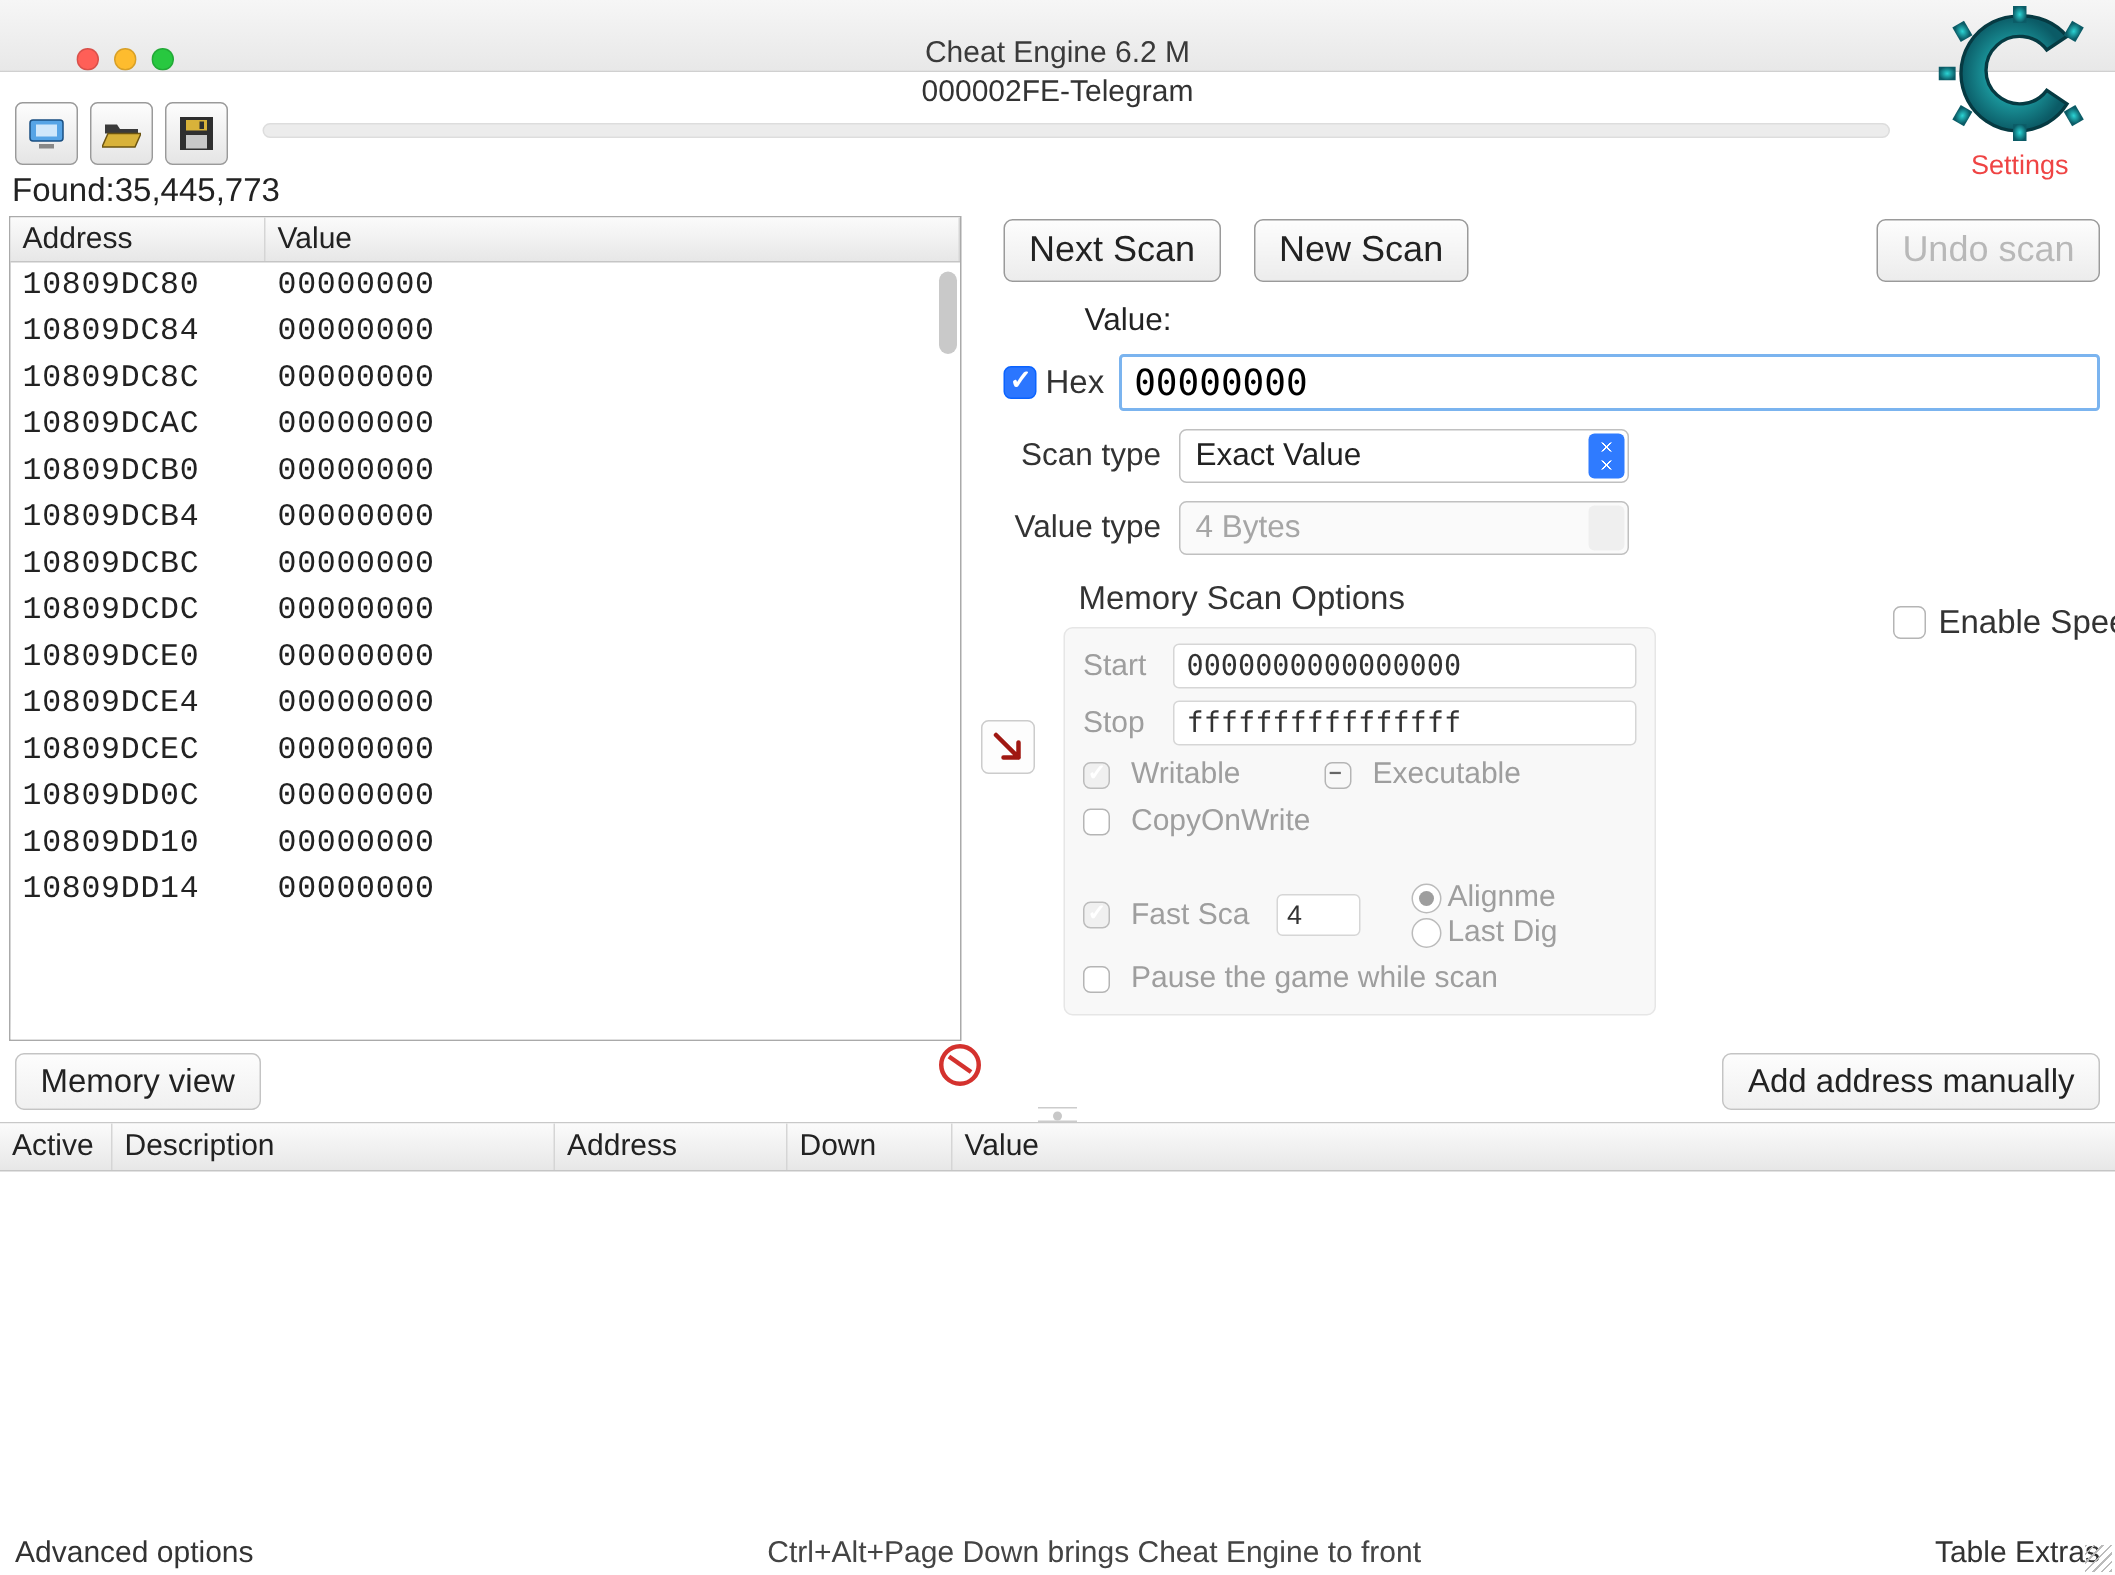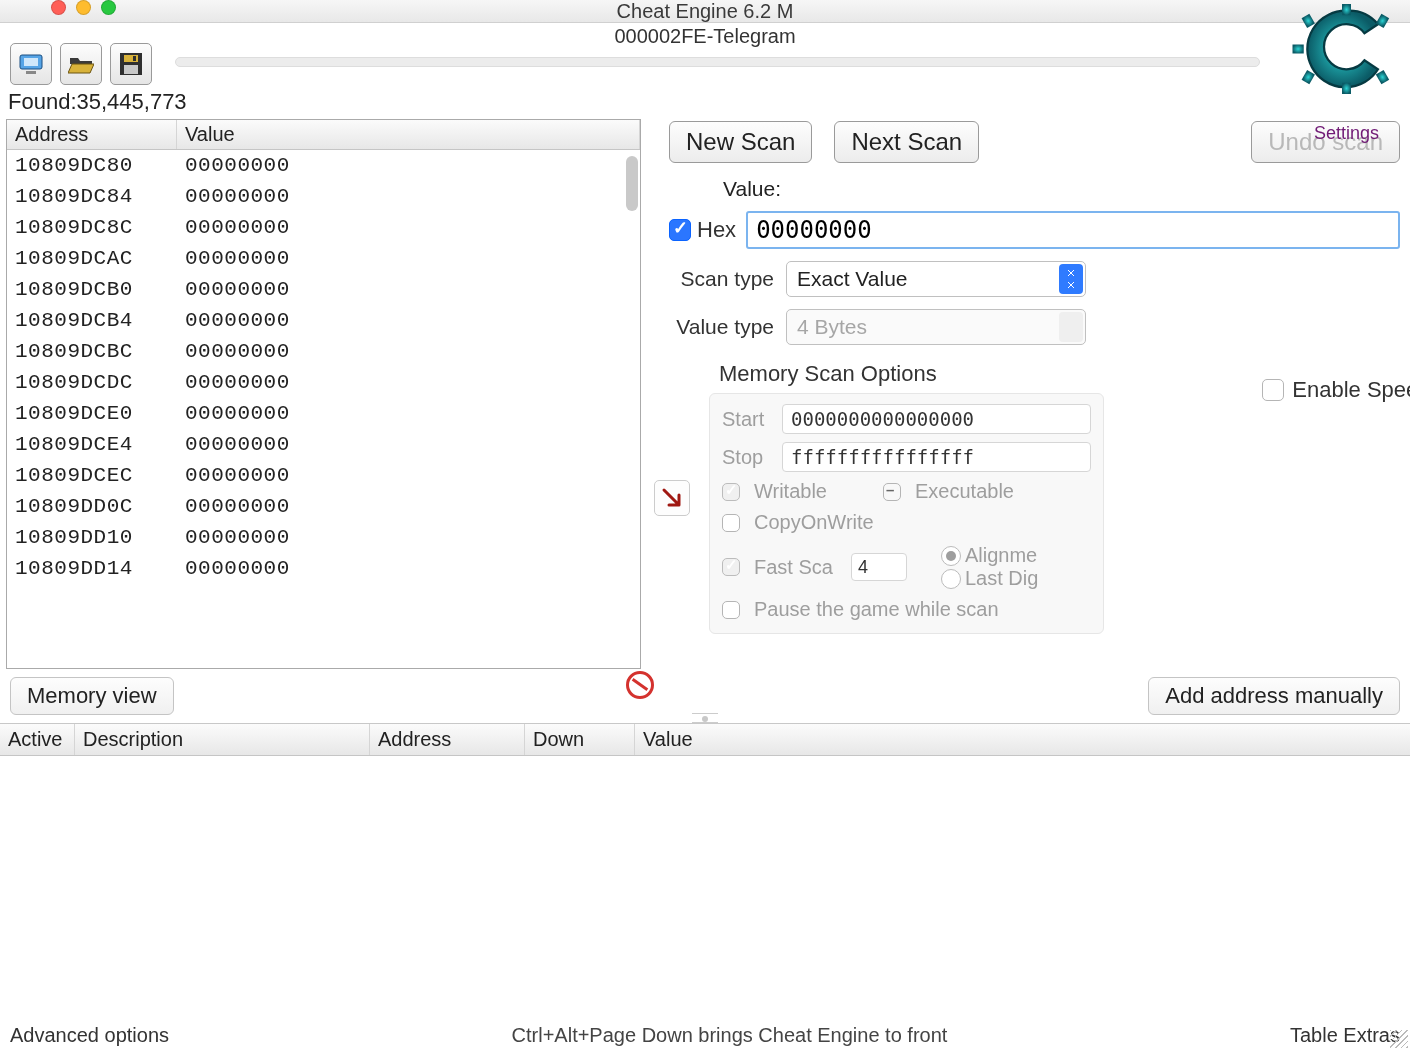--- a/index.html
+++ b/index.html
@@ -7,39 +7,39 @@
     font-family: -apple-system, "Helvetica Neue", Arial, sans-serif;
     font-size: 20px;
     background: #fff;
     width: 1410px;
     height: 1050px;
     overflow: hidden;
     color: #222;
     position: relative;
   }
   .titlebar {
-    height: 23px;
+    height: 48px;
     background: linear-gradient(#f6f6f6,#e8e8e8);
     display: flex;
-    align-items: flex-start;
+    align-items: flex-end;
     border-bottom: 1px solid #d0d0d0;
     position: relative;
     padding-left: 39px;
   }
   .traffic { display: flex; gap: 10px; margin-left: 12px; }
   .tl { width: 15px; height: 15px; border-radius: 50%; border: 1px solid rgba(0,0,0,.15);}
   .tl.r{background:#ff5f57}.tl.y{background:#febc2e}.tl.g{background:#28c840}
   .title-text { position:absolute; left:0; right:0; text-align:center; font-size:20px; color:#3a3a3a; pointer-events:none;}
   .toolbar-row { display:flex; align-items:flex-end; height:62px; padding:6px 0 0 10px; position:relative;}
   .tool-btn { width:42px; height:42px; border:1px solid #9a9a9a; border-radius:5px; background:linear-gradient(#fdfdfd,#e5e5e5); margin-right:8px; display:flex; align-items:center; justify-content:center; font-size:22px; cursor:pointer;}
   .process-label { position:absolute; left:0; right:0; top:2px; text-align:center; font-size:20px; color:#333; pointer-events:none;}
   .progress-track{ position:absolute; left:175px; right:150px; top:34px; height:10px; border-radius:5px; background:#ececec; border:1px solid #ddd;}
   .logo { position:absolute; right:6px; top:4px; width:115px; height:115px; z-index:5; text-align:center;}
   .logo svg{width:100%;height:90px;}
-  .logo-settings{font-size:18px;color:#701a75;margin-top:24px;}
+  .logo-settings{font-size:18px;color:#ef4444;}
   .found { font-size:22px; padding:4px 16px 4px 8px; }
   .mid-row { display:flex; height:550px; }
   .results-pane { width:635px; border:1px solid #aaa; margin-left:6px; display:flex; flex-direction:column; position:relative;}
   .results-head { display:flex; background:linear-gradient(#fbfbfb,#e7e7e7); border-bottom:1px solid #c5c5c5); height:30px;}
   .results-head { border-bottom:1px solid #c5c5c5;}
   .rh-cell { padding:3px 8px; font-size:20px; border-right:1px solid #d5d5d5;}
   .rh-addr{width:170px}.rh-val{flex:1}
   .results-body { flex:1; overflow:hidden; font-family:"Menlo","Courier New",monospace; font-size:21px; position:relative;}
   .res-row{display:flex; height:31px; align-items:center; padding-left:8px; letter-spacing:0.5px;}
   .res-row .a{width:170px}.res-row .v{flex:1}
@@ -225,22 +225,22 @@
       <div class="res-row">
           <span class="a">10809DD14</span>
           <span class="v">00000000</span>
         </div>
       <div class="res-fade"></div>
     </div>
   </div>
 
   <div class="scan-pane">
     <div class="scan-btns">
+      <div class="btn">Next Scan</div>
       <div class="btn">New Scan</div>
-      <div class="btn">Next Scan</div>
       <div style="flex:1"></div>
       <div class="btn disabled">Undo scan</div>
     </div>
 
     <div style="margin:14px 0 0 54px;font-size:21px">Value:</div>
     <div class="field-row">
       <div class="chk"></div>
       <span class="lbl">Hex</span>
       <input class="value-input" value="00000000" style="">
     </div>
@@ -274,21 +274,21 @@
         <div class="chk sm" style="background:#f0f0f0;border-color:#bcbcbc"></div>
         <span class="lbl">Writable</span>
         <div style="width:30px"></div>
         <div class="chk sm ind"></div>
         <span class="lbl">Executable</span>
       </div>
       <div class="mso-chk-row">
         <div class="chk sm empty"></div>
         <span class="lbl">CopyOnWrite</span>
       </div>
-      <div class="mso-chk-row" style="margin-top:10px">
+      <div class="mso-chk-row" style="margin-top:28px">
         <div class="chk sm" style="background:#f0f0f0;border-color:#bcbcbc"></div>
         <span class="lbl">Fast Sca</span>
         <input class="fastscan-inp" value="4" style="">
         <div style="width:18px"></div>
         <div>
           <div style="display:flex;align-items:center">
               <span class="radio on"></span>
               <span class="lbl">Alignme</span>
             </div>
           <div style="display:flex;align-items:center">

